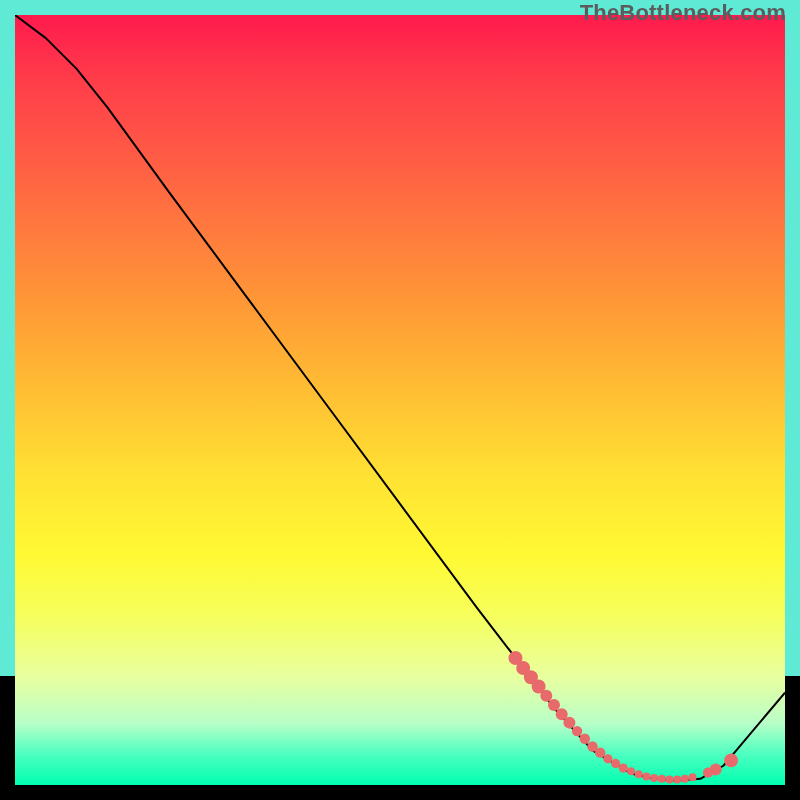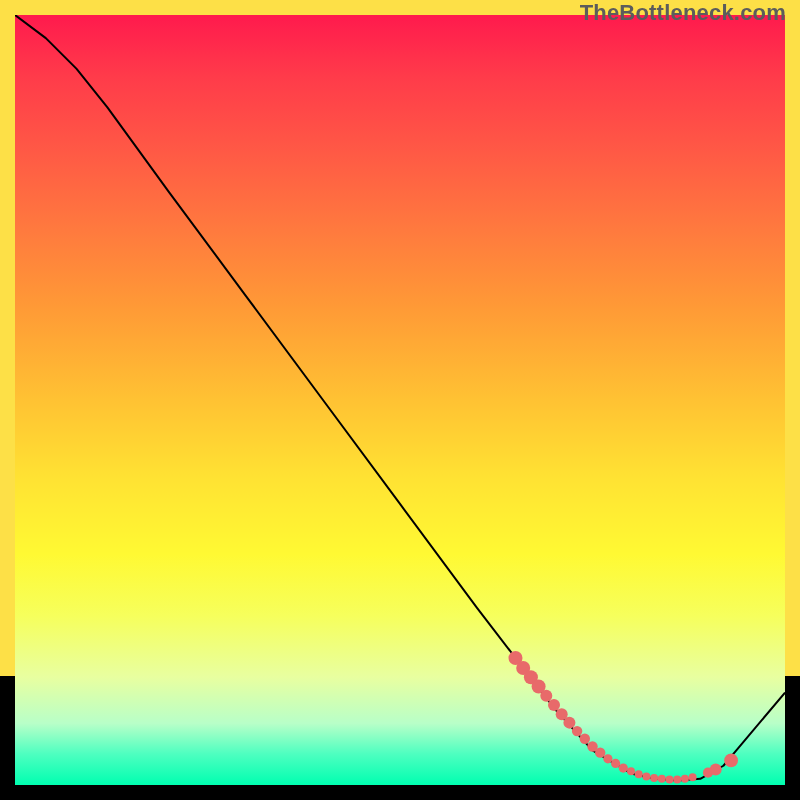--- a/index.html
+++ b/index.html
@@ -1,21 +1,21 @@
 <!DOCTYPE html>
 <html><head>
 <meta charset="utf-8">
 <style>
   * { margin: 0; padding: 0; box-sizing: border-box; }
   html, body { width: 800px; height: 800px; background: #000; overflow: hidden; }
   .stage {
     position: relative;
     width: 800px;
     height: 676px;
-    background: #fde047;
+    background: #5eead4;
   }
   .plot-area {
     position: absolute;
     left: 15px;
     top: 15px;
     width: 770px;
     height: 770px;
     background: linear-gradient(
       to bottom,
       #ff1a4d 0%,

